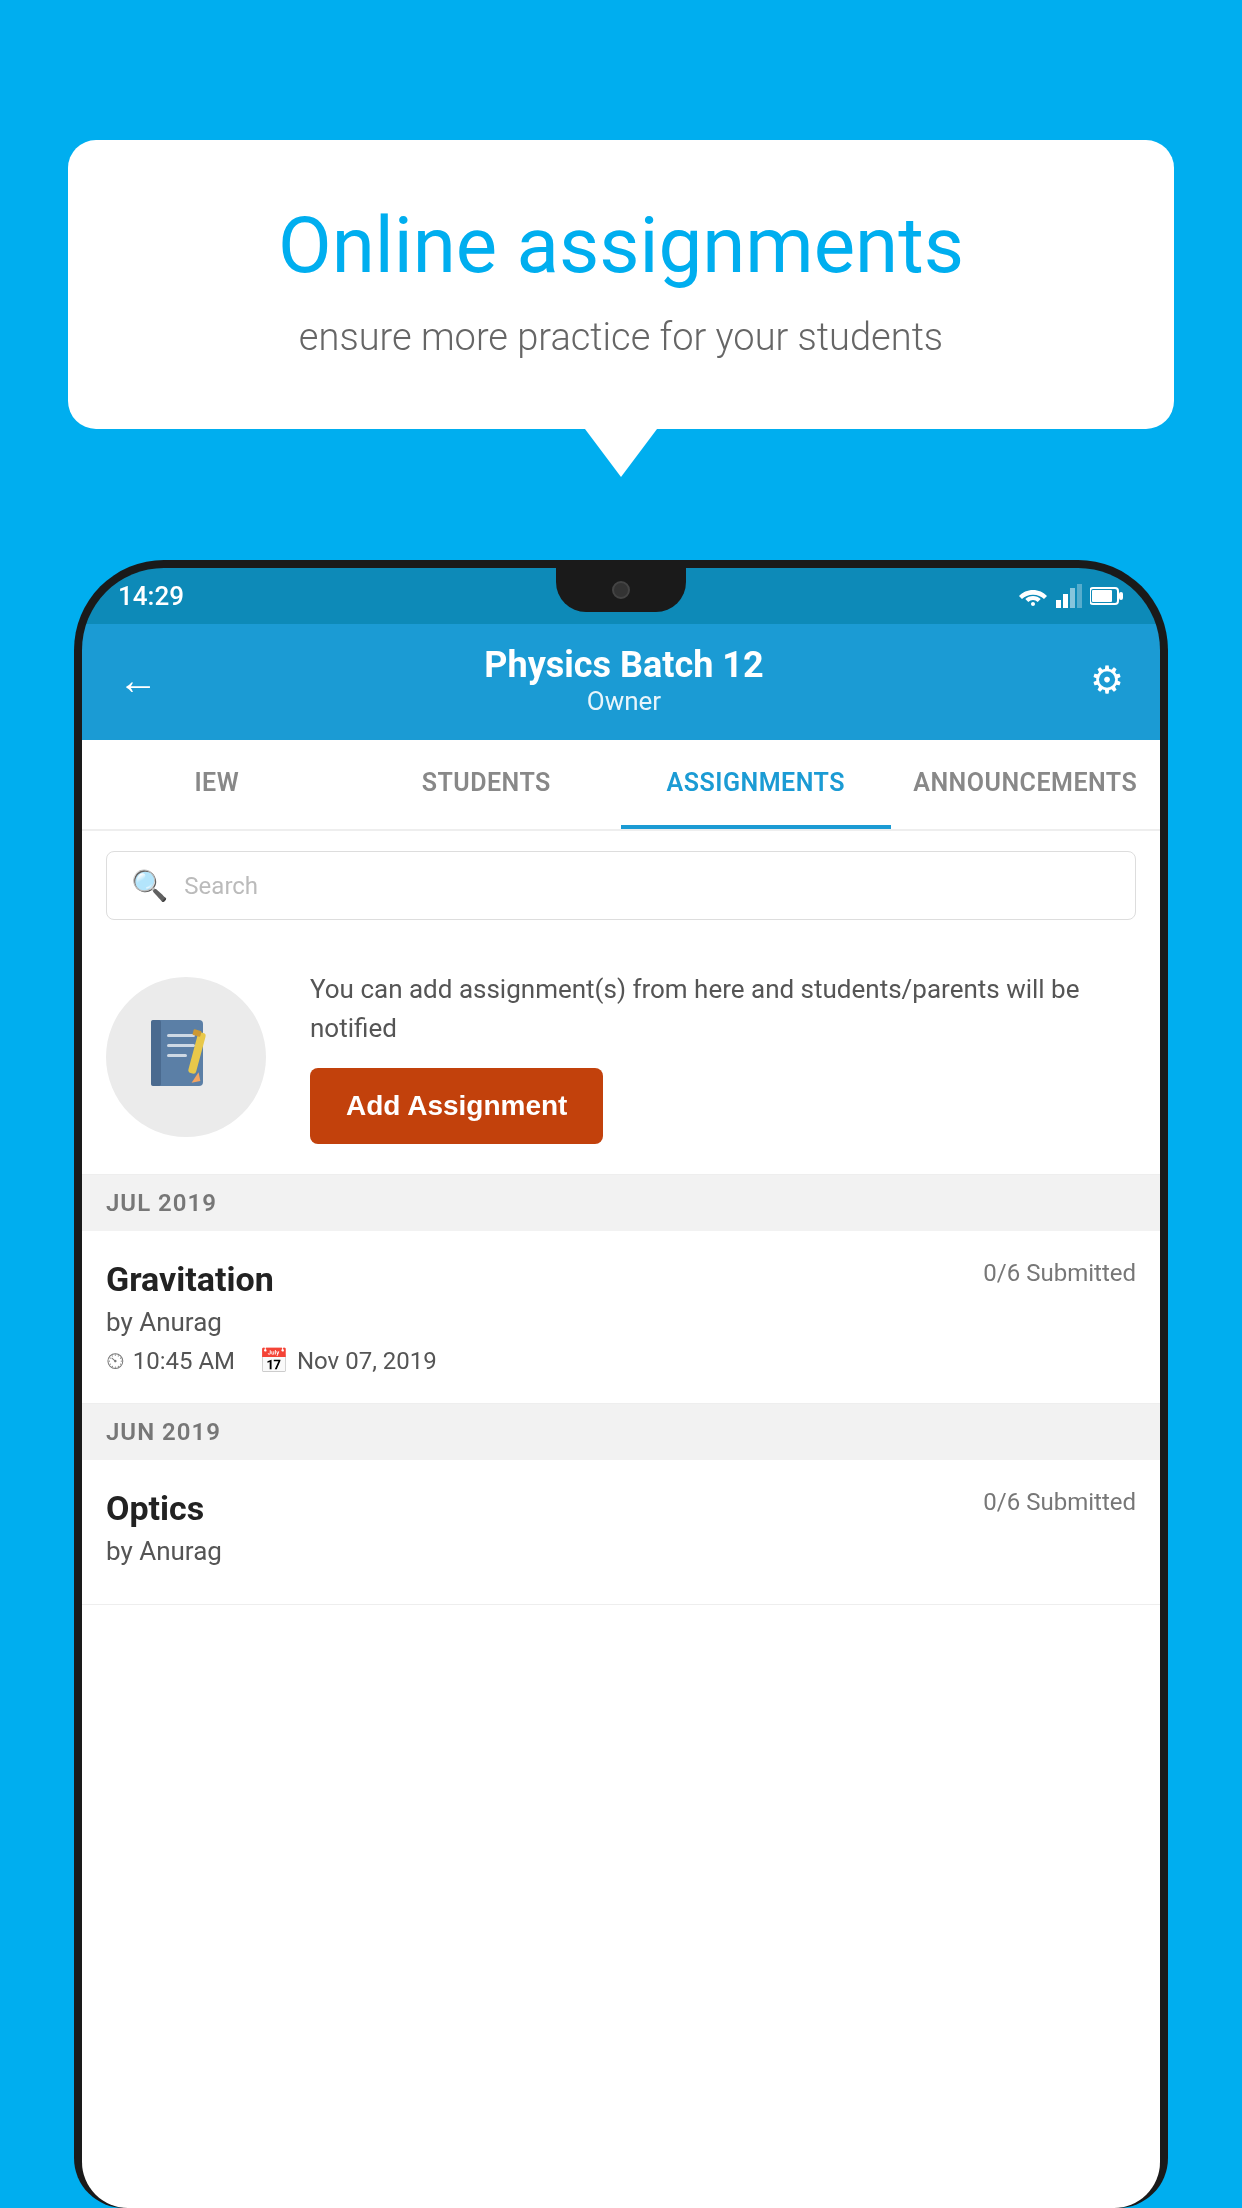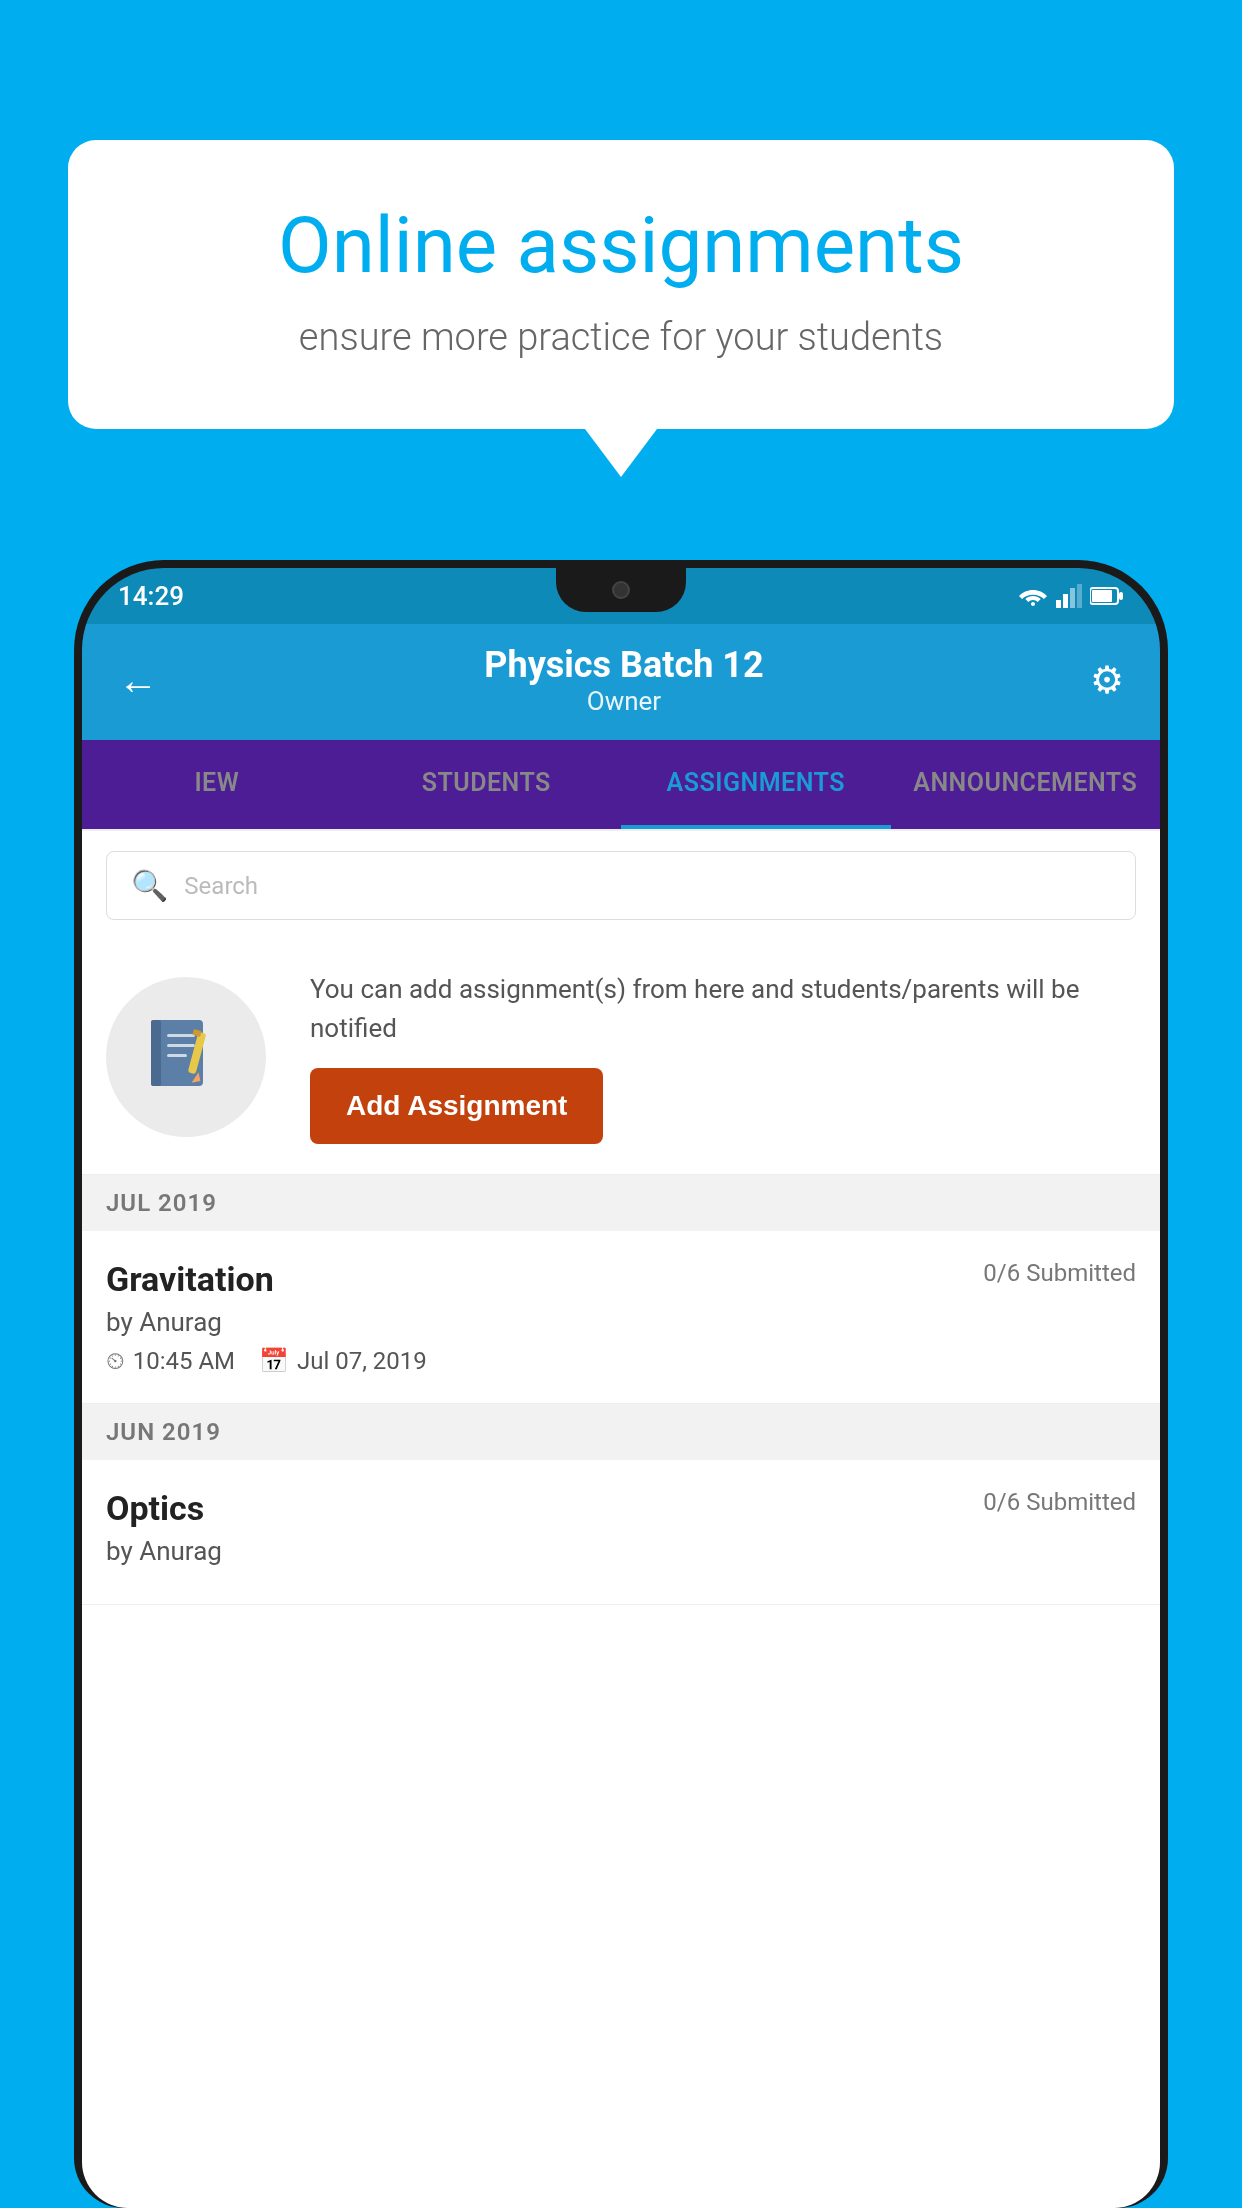--- a/index.html
+++ b/index.html
@@ -162,21 +162,21 @@
       font-weight: 400;
     }
 
     .settings-icon {
       color: white;
       font-size: 38px;
     }
 
     
     .tabs-bar {
-      background: #4c1d95;
+      background: #ffffff;
       display: flex;
       border-bottom: 2px solid #eee;
       overflow: hidden;
     }
 
     .tab-item {
       flex: 1;
       padding: 28px 10px;
       text-align: center;
       font-size: 25px;
@@ -430,21 +430,21 @@
           <span class="assignment-submitted">0/6 Submitted</span>
         </div>
         <div class="assignment-by">by Anurag</div>
         <div class="assignment-meta">
           <div class="meta-item">
             <span class="meta-icon">⏲</span>
             <span>10:45 AM</span>
           </div>
           <div class="meta-item">
             <span class="meta-icon">📅</span>
-            <span>Jul 07, 2019</span>
+            <span>Nov 07, 2019</span>
           </div>
         </div>
       </div>
 
       <div class="month-separator">JUN 2019</div>
       <div class="assignment-item">
         <div class="assignment-item-top">
           <span class="assignment-name">Optics</span>
           <span class="assignment-submitted">0/6 Submitted</span>
         </div>

